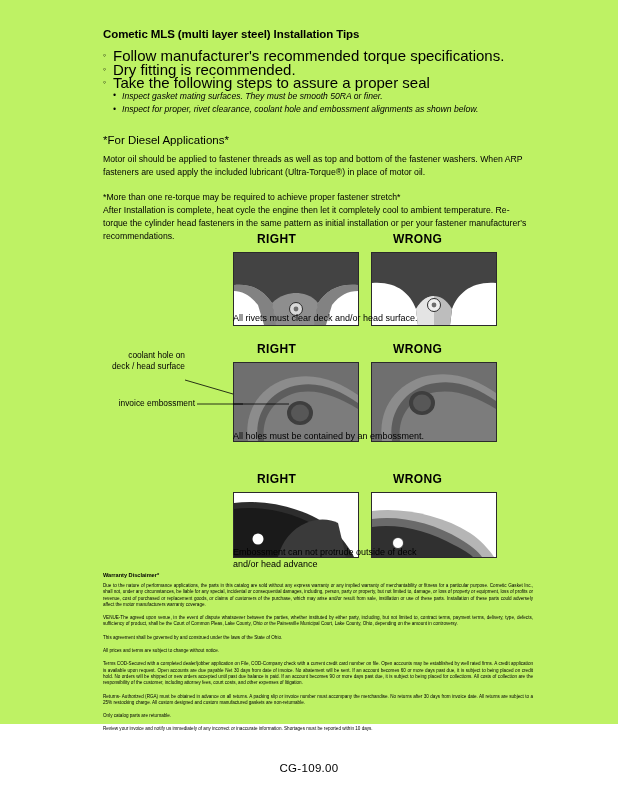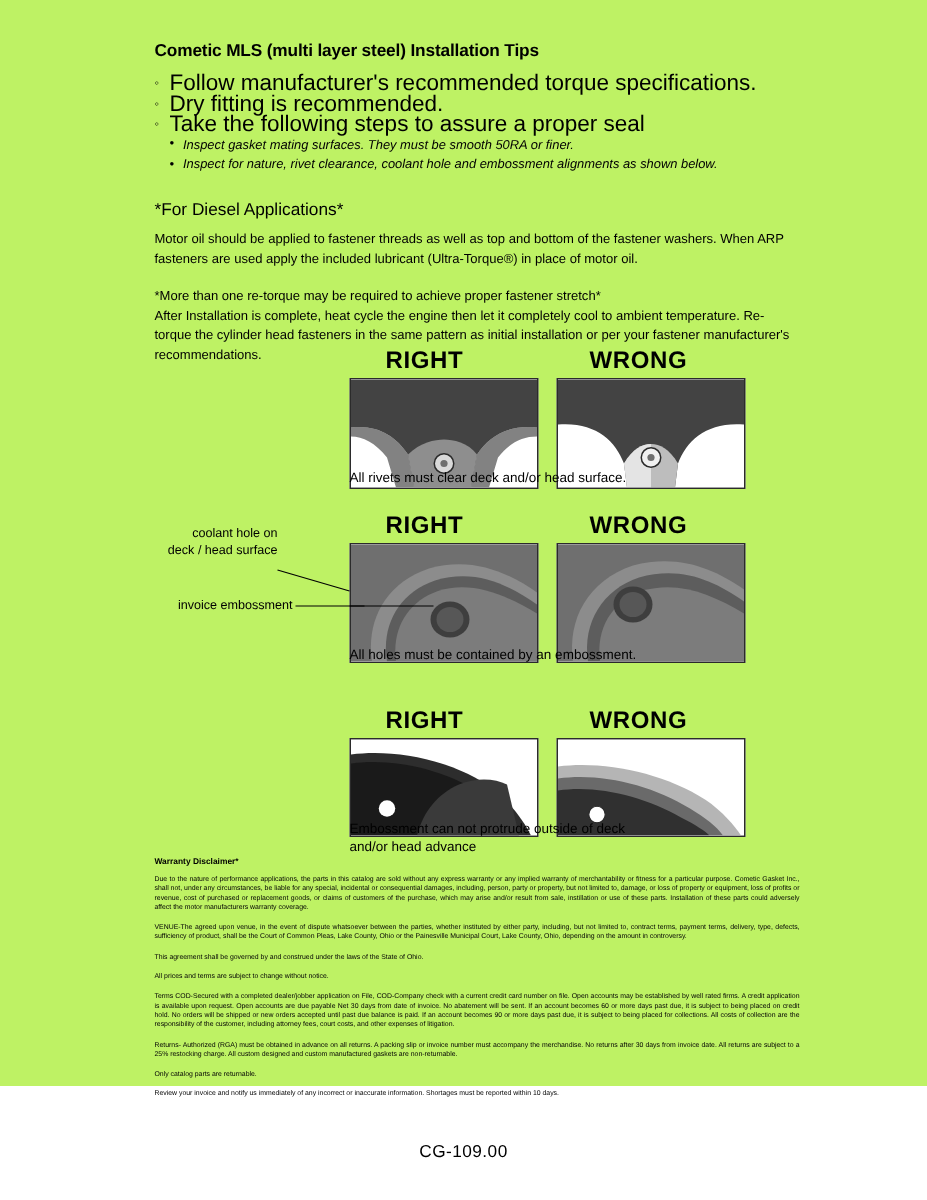--- a/index.html
+++ b/index.html
@@ -94,21 +94,21 @@
   .fig-row {
     position: relative;
     width: 430px;
   }
   .fig-labels {
     position: relative;
     height: 18px;
   }
   .fig-label {
     position: absolute;
-    font-size: 16px;
+    font-size: 12px;
     font-weight: bold;
     letter-spacing: 0.4px;
   }
   .panels {
     position: relative;
   }
   .panel {
     position: absolute;
     border: 1px solid #2b2b2b;
     overflow: hidden;
@@ -163,21 +163,21 @@
   <div class="content">
     <h1 class="title">Cometic MLS (multi layer steel) Installation Tips</h1>
 
     <ul class="bullets">
       <li>Follow manufacturer's recommended torque specifications.</li>
       <li>Dry fitting is recommended.</li>
       <li>Take the following steps to assure a proper seal</li>
     </ul>
     <ul class="subbullets">
       <li>Inspect gasket mating surfaces.  They must be smooth 50RA or finer.</li>
-      <li>Inspect for nature, rivet clearance, coolant hole and embossment alignments as shown below.</li>
+      <li>Inspect for proper, rivet clearance, coolant hole and embossment alignments as shown below.</li>
     </ul>
 
     <h2 class="subtitle">*For Diesel Applications*</h2>
     <p class="body">Motor oil should be applied to fastener threads as well as top and bottom of the fastener washers. When ARP fasteners are used apply the included lubricant (Ultra-Torque®) in place of motor oil.</p>
     <p class="body last">*More than one re-torque may be required to achieve proper fastener stretch*</p>
     <p class="body">After Installation is complete, heat cycle the engine then let it completely cool to ambient temperature. Re-torque the cylinder head fasteners in the same pattern as initial installation or per your fastener manufacturer's recommendations.</p>
   </div>
 
   <div class="figures">
 

